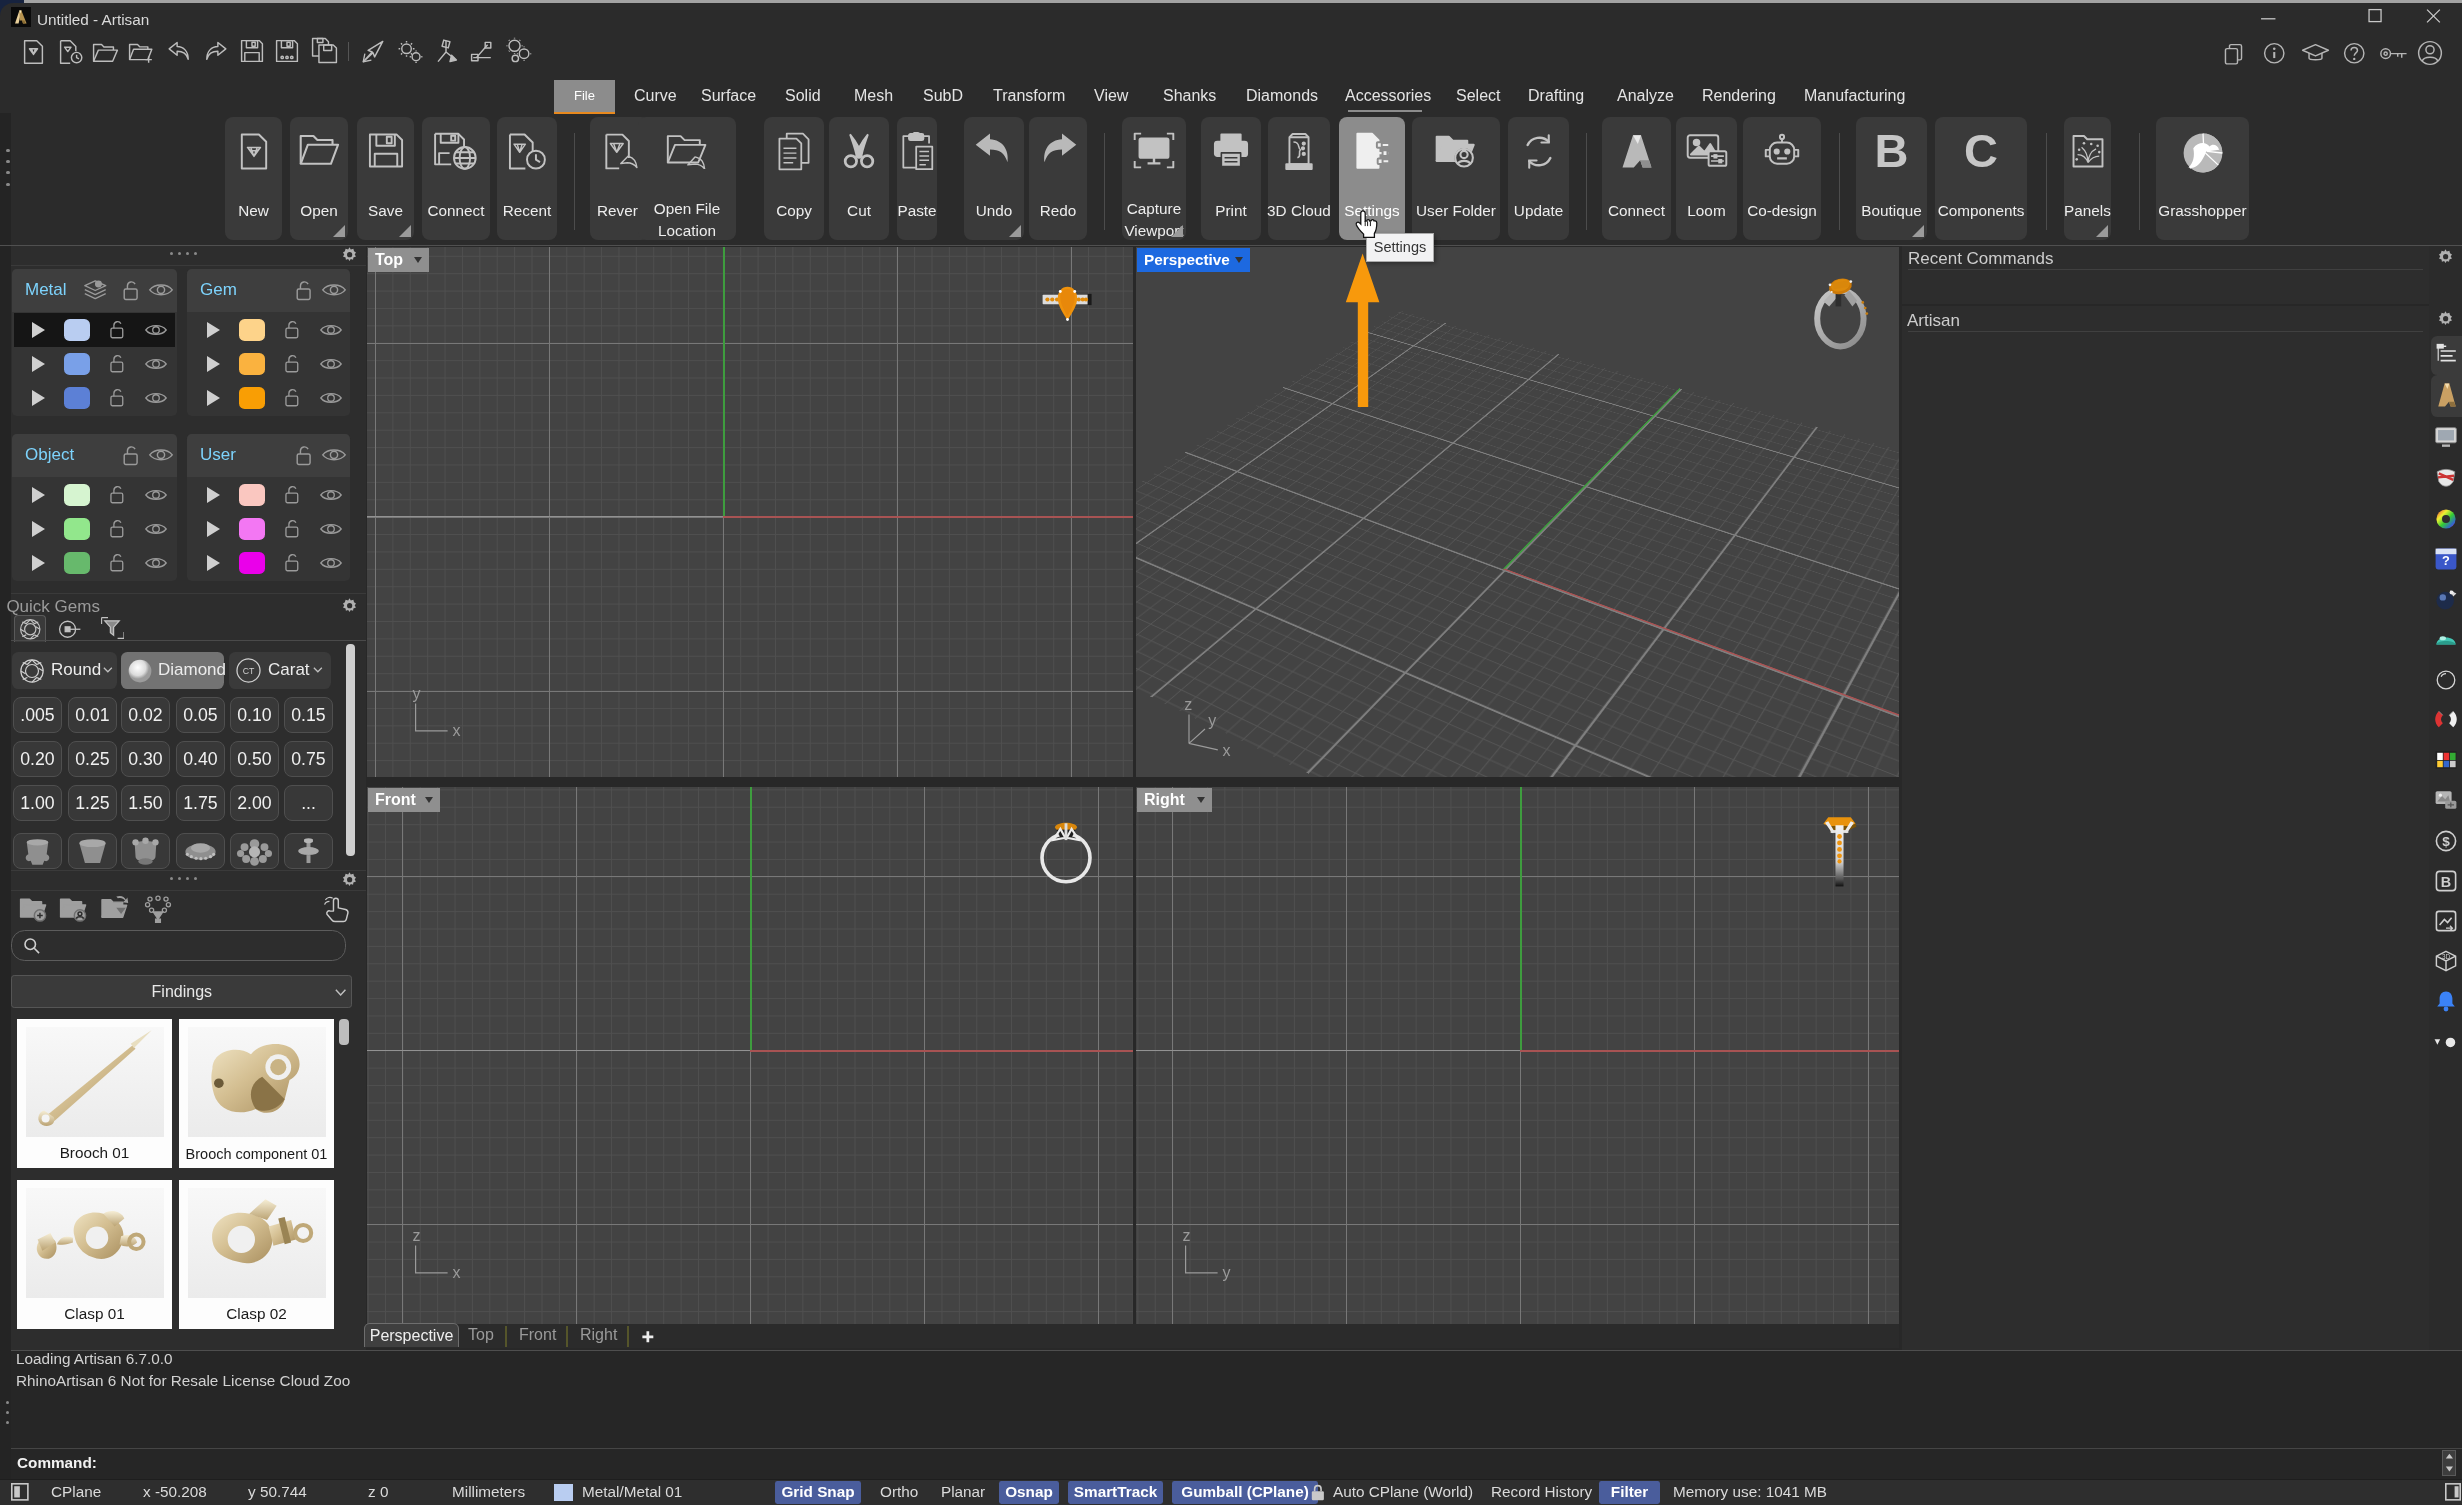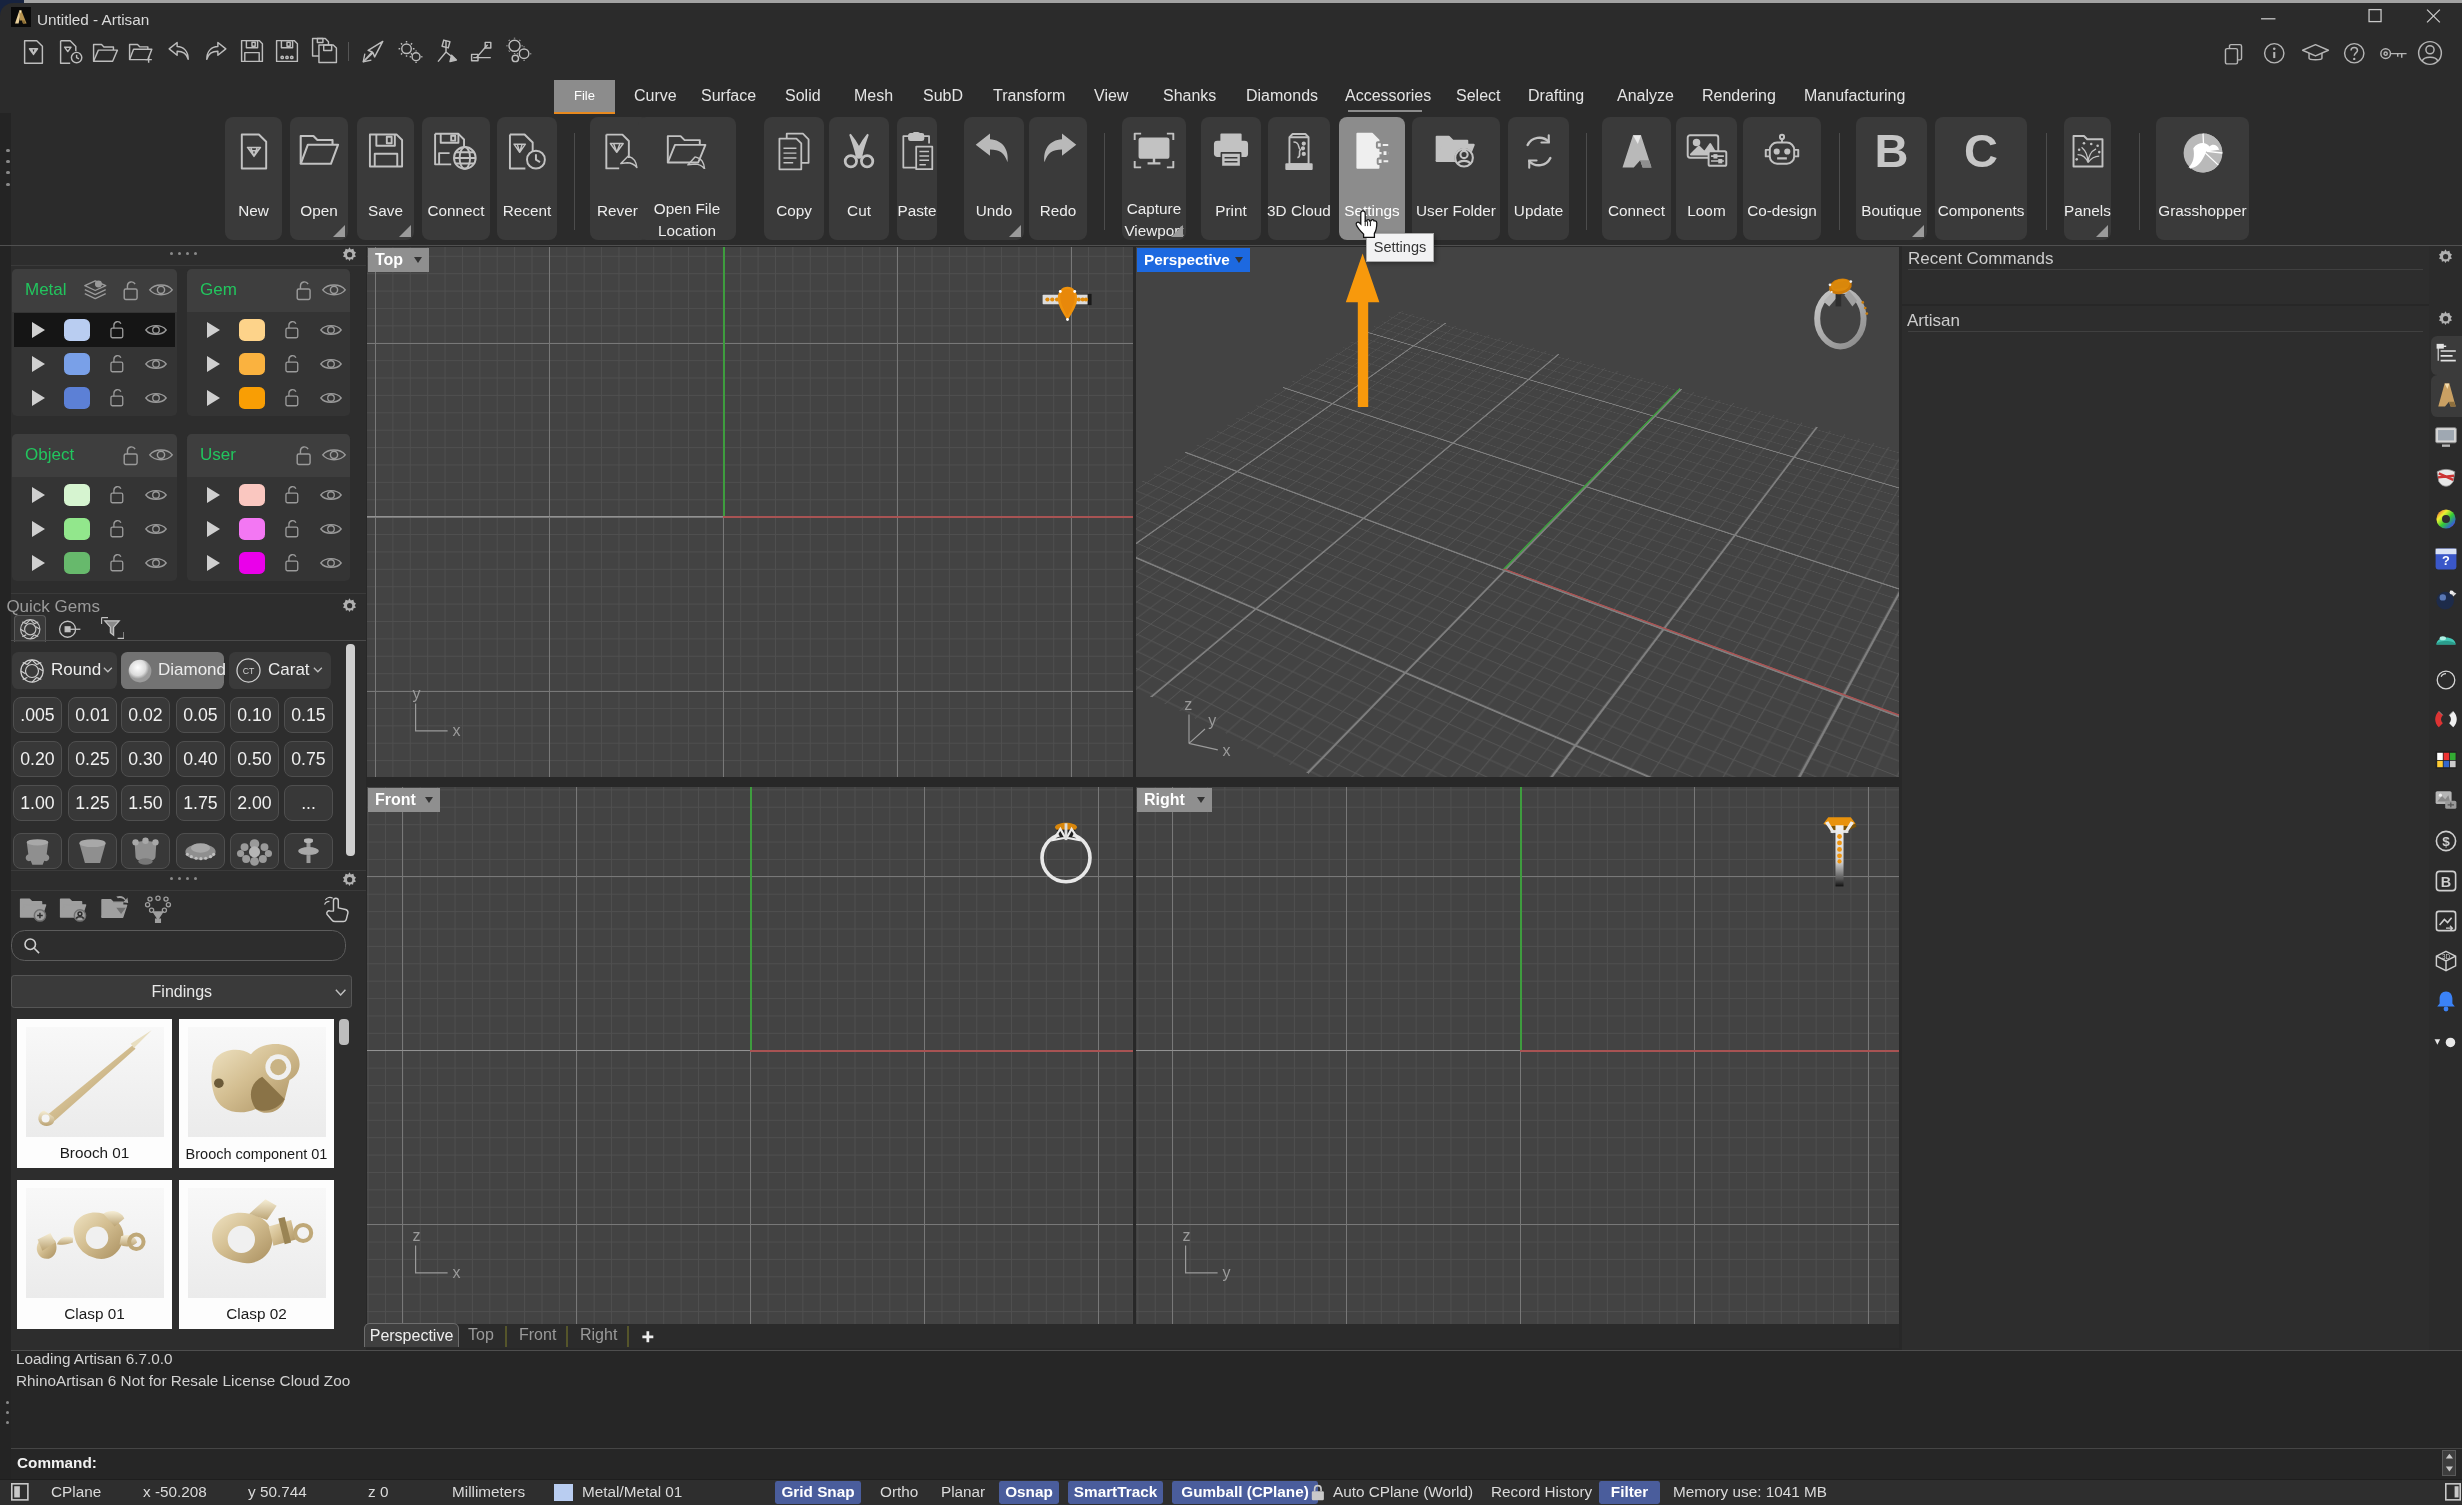--- a/index.html
+++ b/index.html
@@ -26,21 +26,21 @@
 .rbtn .icn { position:absolute; top:14.5px; left:50%; transform:translateX(-50%); }
 .rcorner { position:absolute; right:3.2px; bottom:3.2px; width:0; height:0;
   border-left:12px solid transparent; border-bottom:12px solid #9b9b9b; }
 .rsep { position:absolute; top:133px; width:0.8px; height:97px; background:#4c4c4c; }
 
 .dot { position:absolute; width:3.2px; height:3.2px; border-radius:50%; background:#8a8a8a; }
 
 .lbox { position:absolute; background:#343434; border-radius:4.8px; }
 .lbox .hd { position:absolute; left:0; top:0; right:0; height:43px; background:#3e3e3e;
   border-radius:4.8px 4.8px 0 0; }
-.hdt { position:absolute; color:#22c55e; font-size:17px; top:11.3px; }
+.hdt { position:absolute; color:#7dd3fc; font-size:17px; top:11.3px; }
 .lrow { position:absolute; left:1.6px; right:1.6px; height:34px; }
 .lrow.sel { background:#151515; }
 .play { position:absolute; width:0; height:0; border-top:8px solid transparent;
   border-bottom:8px solid transparent; border-left:13.7px solid #cfcfcf; top:8.8px; }
 .swatch { position:absolute; width:26.5px; height:22px; border-radius:5.6px; top:6.4px; }
 .ct-cell { position:absolute; width:49px; height:36px; background:#383838; border:0.8px solid #4f4f4f;
   border-radius:8px; color:#f0f0f0; font-size:17.7px; text-align:center; line-height:35px; }
 
 .vp { position:absolute; background:#434343; overflow:hidden; }
 .vplabel { position:absolute; left:0.8px; top:0.8px; height:24px; background:#8f8f8f;

